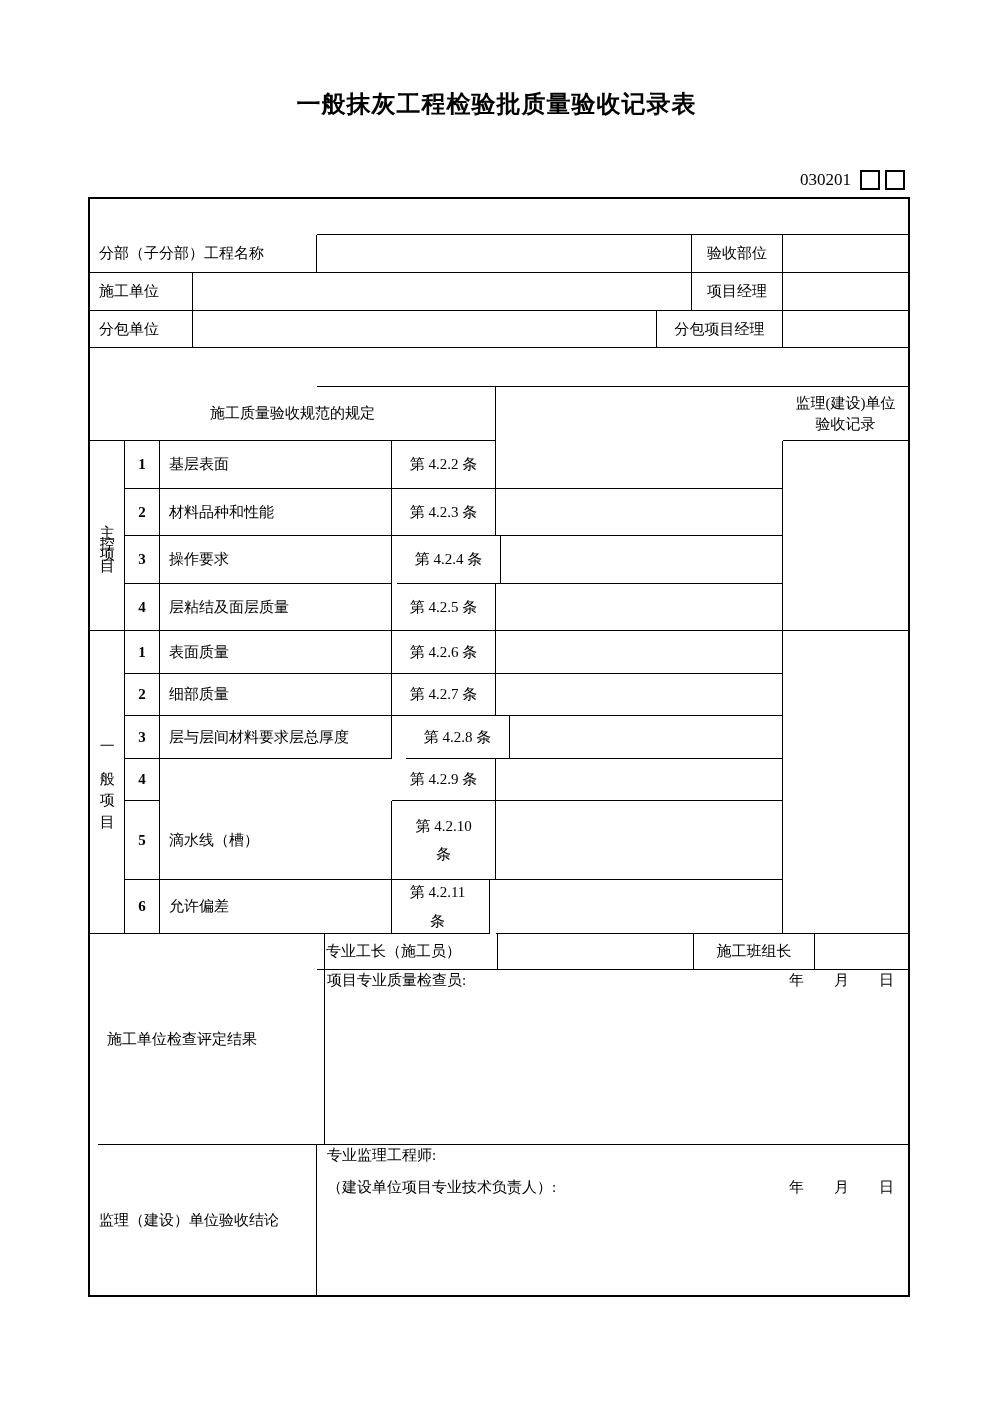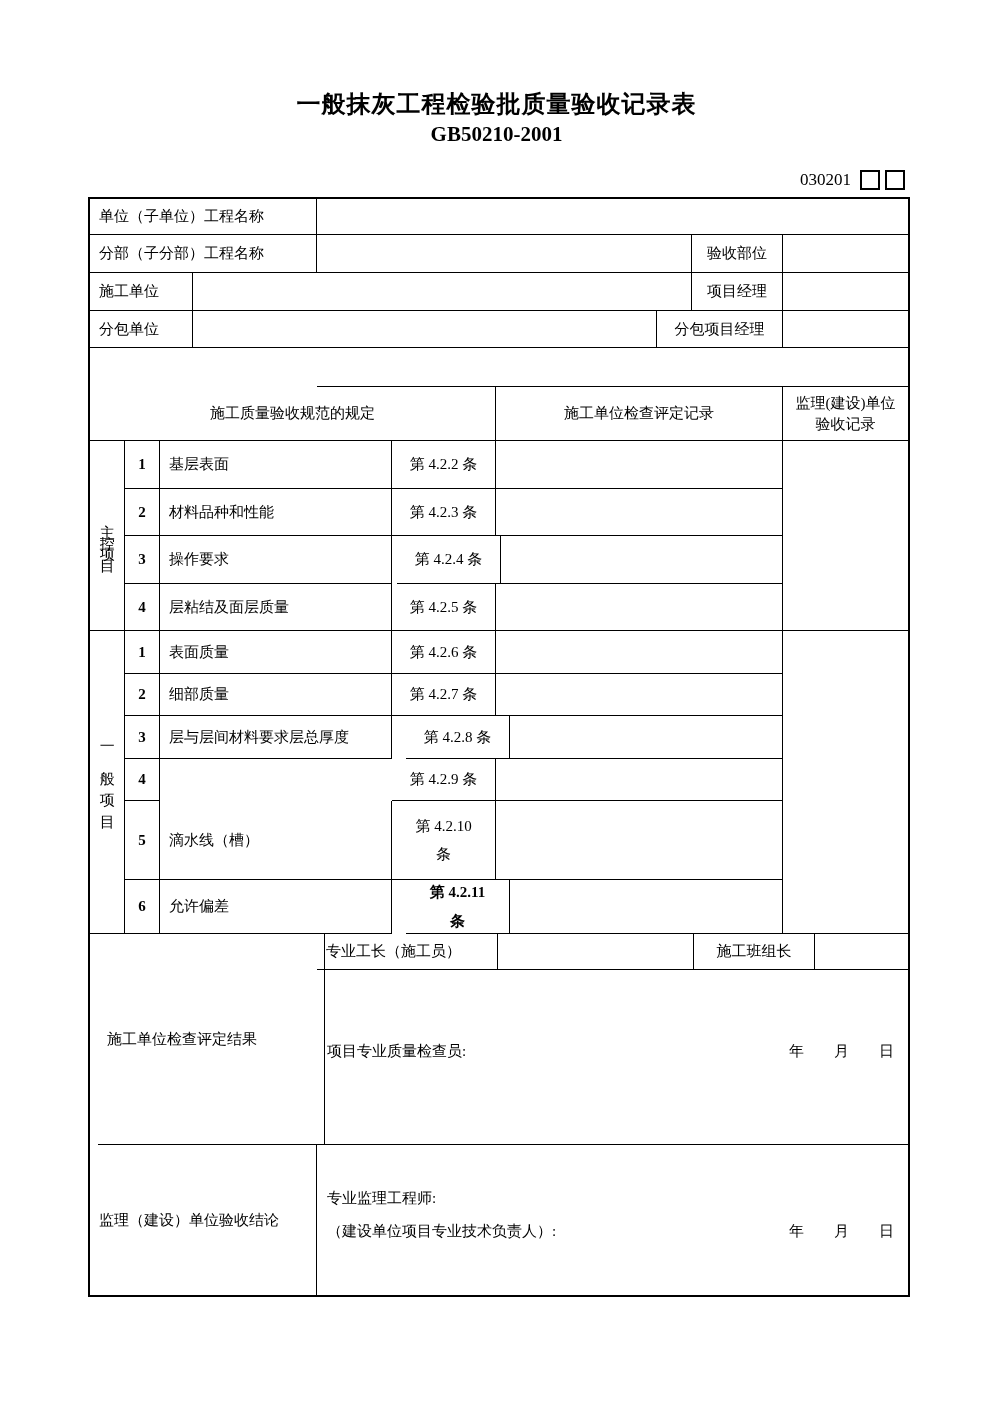--- a/index.html
+++ b/index.html
@@ -21,64 +21,61 @@
   .nbb{border-bottom:none;}
   .lft{justify-content:flex-start;padding-left:9px;padding-right:4px;}
   .ctr{justify-content:center;text-align:left;}
   .num{justify-content:center;font-weight:bold;}
   .clause{justify-content:center;text-align:center;white-space:pre-line;line-height:1.9;}
   .hdr{justify-content:center;text-align:center;padding:2px 8px;}
   .vwrap{display:flex;align-items:center;justify-content:center;}
   .vtext{writing-mode:vertical-lr;text-orientation:upright;}
   .vmain{letter-spacing:12px;}
   .vgen{letter-spacing:22px;}
-  .signarea{align-items:center;padding:0 14px 11px 10px;}
+  .signarea{align-items:flex-start;padding:0 14px 11px 10px;}
   .signrow{display:flex;width:100%;justify-content:space-between;align-items:flex-end;}
   .signblock{width:100%;}
   .signline1{margin-bottom:12px;}
   .wraplbl{line-height:1.9;}
 </style>
 </head>
 <body>
 
 <div class="page">
 
   <div class="doc-title">一般抹灰工程检验批质量验收记录表</div>
-  <div class="doc-subtitle">GB50210-2001</div>
 
   <div class="code-row">
     <span class="code-text">030201</span>
     <span class="cbox"></span>
     <span class="cbox"></span>
   </div>
 
   <div class="sheet">
 
-    <div class="c lft" style="left:0;top:0;width:227px;height:36px;">单位（子单位）工程名称</div>
     <div class="c nbr" style="left:227px;top:0;width:591px;height:36px;"></div>
 
     <div class="c lft" style="left:0;top:36px;width:227px;height:38px;">分部（子分部）工程名称</div>
     <div class="c" style="left:227px;top:36px;width:375px;height:38px;"></div>
     <div class="c ctr" style="left:602px;top:36px;width:91px;height:38px;">验收部位</div>
     <div class="c nbr" style="left:693px;top:36px;width:125px;height:38px;"></div>
 
     <div class="c lft" style="left:0;top:74px;width:103px;height:38px;">施工单位</div>
     <div class="c" style="left:103px;top:74px;width:499px;height:38px;"></div>
     <div class="c ctr" style="left:602px;top:74px;width:91px;height:38px;">项目经理</div>
     <div class="c nbr" style="left:693px;top:74px;width:125px;height:38px;"></div>
 
     <div class="c lft" style="left:0;top:112px;width:103px;height:37px;">分包单位</div>
     <div class="c" style="left:103px;top:112px;width:464px;height:37px;"></div>
     <div class="c ctr" style="left:567px;top:112px;width:126px;height:37px;">分包项目经理</div>
     <div class="c nbr" style="left:693px;top:112px;width:125px;height:37px;"></div>
 
     <div class="c nbr" style="left:227px;top:149px;width:591px;height:39px;"></div>
 
     <div class="c hdr" style="left:0;top:188px;width:406px;height:54px;">施工质量验收规范的规定</div>
-    <div class="c hdr" style="left:406px;top:188px;width:287px;height:54px;">施工单位检查评定记录</div>
     <div class="c hdr nbr" style="left:693px;top:188px;width:125px;height:54px;">监理(建设)单位验收记录</div>
 
     <div class="c vwrap" style="left:0;top:242px;width:35px;height:190px;">
       <span class="vtext vmain">主控项目</span>
     </div>
 
     <div class="c num" style="left:35px;top:242px;width:35px;height:48px;">1</div>
     <div class="c lft" style="left:70px;top:242px;width:232px;height:48px;">基层表面</div>
     <div class="c clause" style="left:302px;top:242px;width:104px;height:48px;">第 4.2.2 条</div>
     <div class="c" style="left:406px;top:242px;width:287px;height:48px;"></div>
@@ -124,21 +121,21 @@
     <div class="c" style="left:406px;top:560px;width:287px;height:42px;"></div>
 
     <div class="c num" style="left:35px;top:602px;width:35px;height:79px;">5</div>
     <div class="c lft" style="left:70px;top:602px;width:232px;height:79px;">滴水线（槽）</div>
     <div class="c clause" style="left:302px;top:602px;width:104px;height:79px;">第 4.2.10
 条</div>
     <div class="c" style="left:406px;top:602px;width:287px;height:79px;"></div>
 
     <div class="c num" style="left:35px;top:681px;width:35px;height:54px;">6</div>
     <div class="c lft" style="left:70px;top:681px;width:232px;height:54px;">允许偏差</div>
-    <div class="c clause" style="left:316px;top:681px;width:104px;height:54px;font-weight:bold;">第 4.2.11
+    <div class="c clause" style="left:296px;top:681px;width:104px;height:54px;">第 4.2.11
 条</div>
     <div class="c" style="left:406px;top:681px;width:287px;height:54px;"></div>
 
     <div class="c nbr" style="left:693px;top:432px;width:125px;height:303px;"></div>
 
     <div class="c lft" style="left:8px;top:735px;width:227px;height:211px;">施工单位检查评定结果</div>
     <div class="c lft" style="left:227px;top:735px;width:181px;height:36px;">专业工长（施工员）</div>
     <div class="c" style="left:408px;top:735px;width:196px;height:36px;"></div>
     <div class="c ctr" style="left:604px;top:735px;width:121px;height:36px;">施工班组长</div>
     <div class="c nbr" style="left:725px;top:735px;width:93px;height:36px;"></div>

